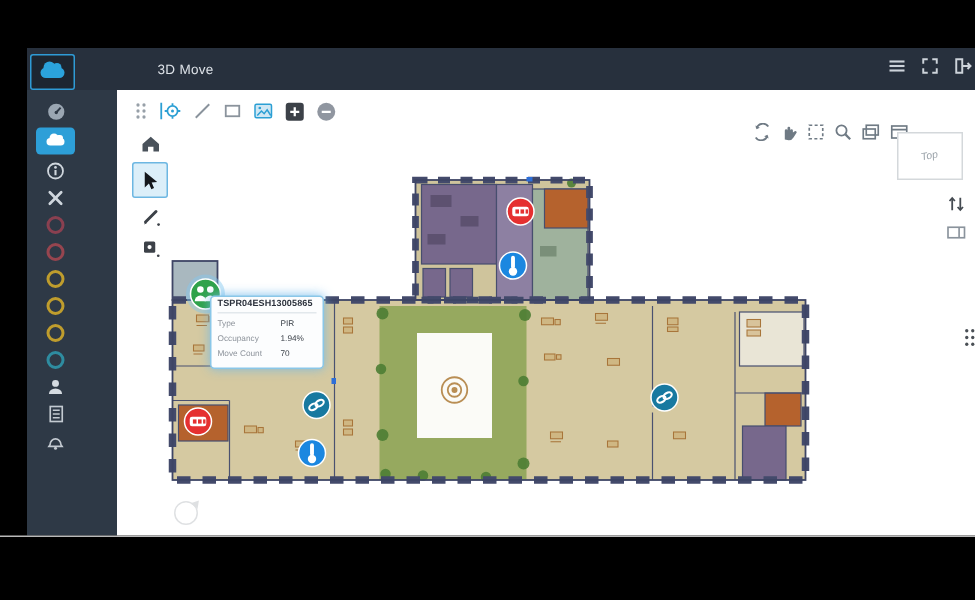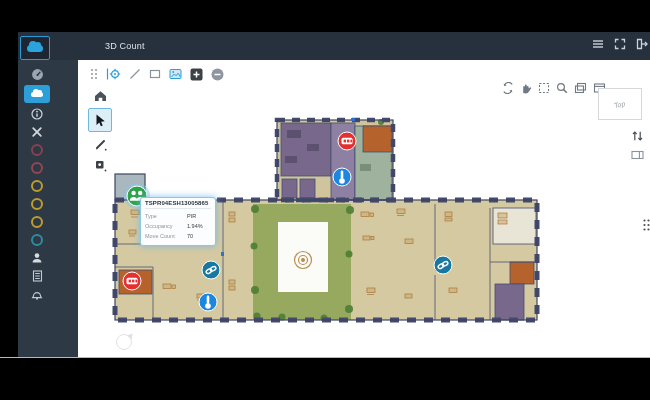--- a/index.html
+++ b/index.html
@@ -57,21 +57,21 @@
 </style>
 </head>
 <body>
 
 <div class="stage">
 
   <div class="topbar"></div>
   <div class="logo-box">
     <span class="cloud"></span>
   </div>
-  <div class="app-title">3D Count</div>
+  <div class="app-title">3D Move</div>
   <div class="topbar-right">
     <svg class="tb-icon" viewBox="0 0 12 12">
       <g stroke="#cdd3da" stroke-width="1.4">
           <line x1="1" y1="3" x2="11" y2="3"></line>
           <line x1="1" y1="6" x2="11" y2="6"></line>
           <line x1="1" y1="9" x2="11" y2="9"></line>
         </g>
     </svg>
     <svg class="tb-icon" viewBox="0 0 12 12">
       <g stroke="#cdd3da" stroke-width="1.3" fill="none">

